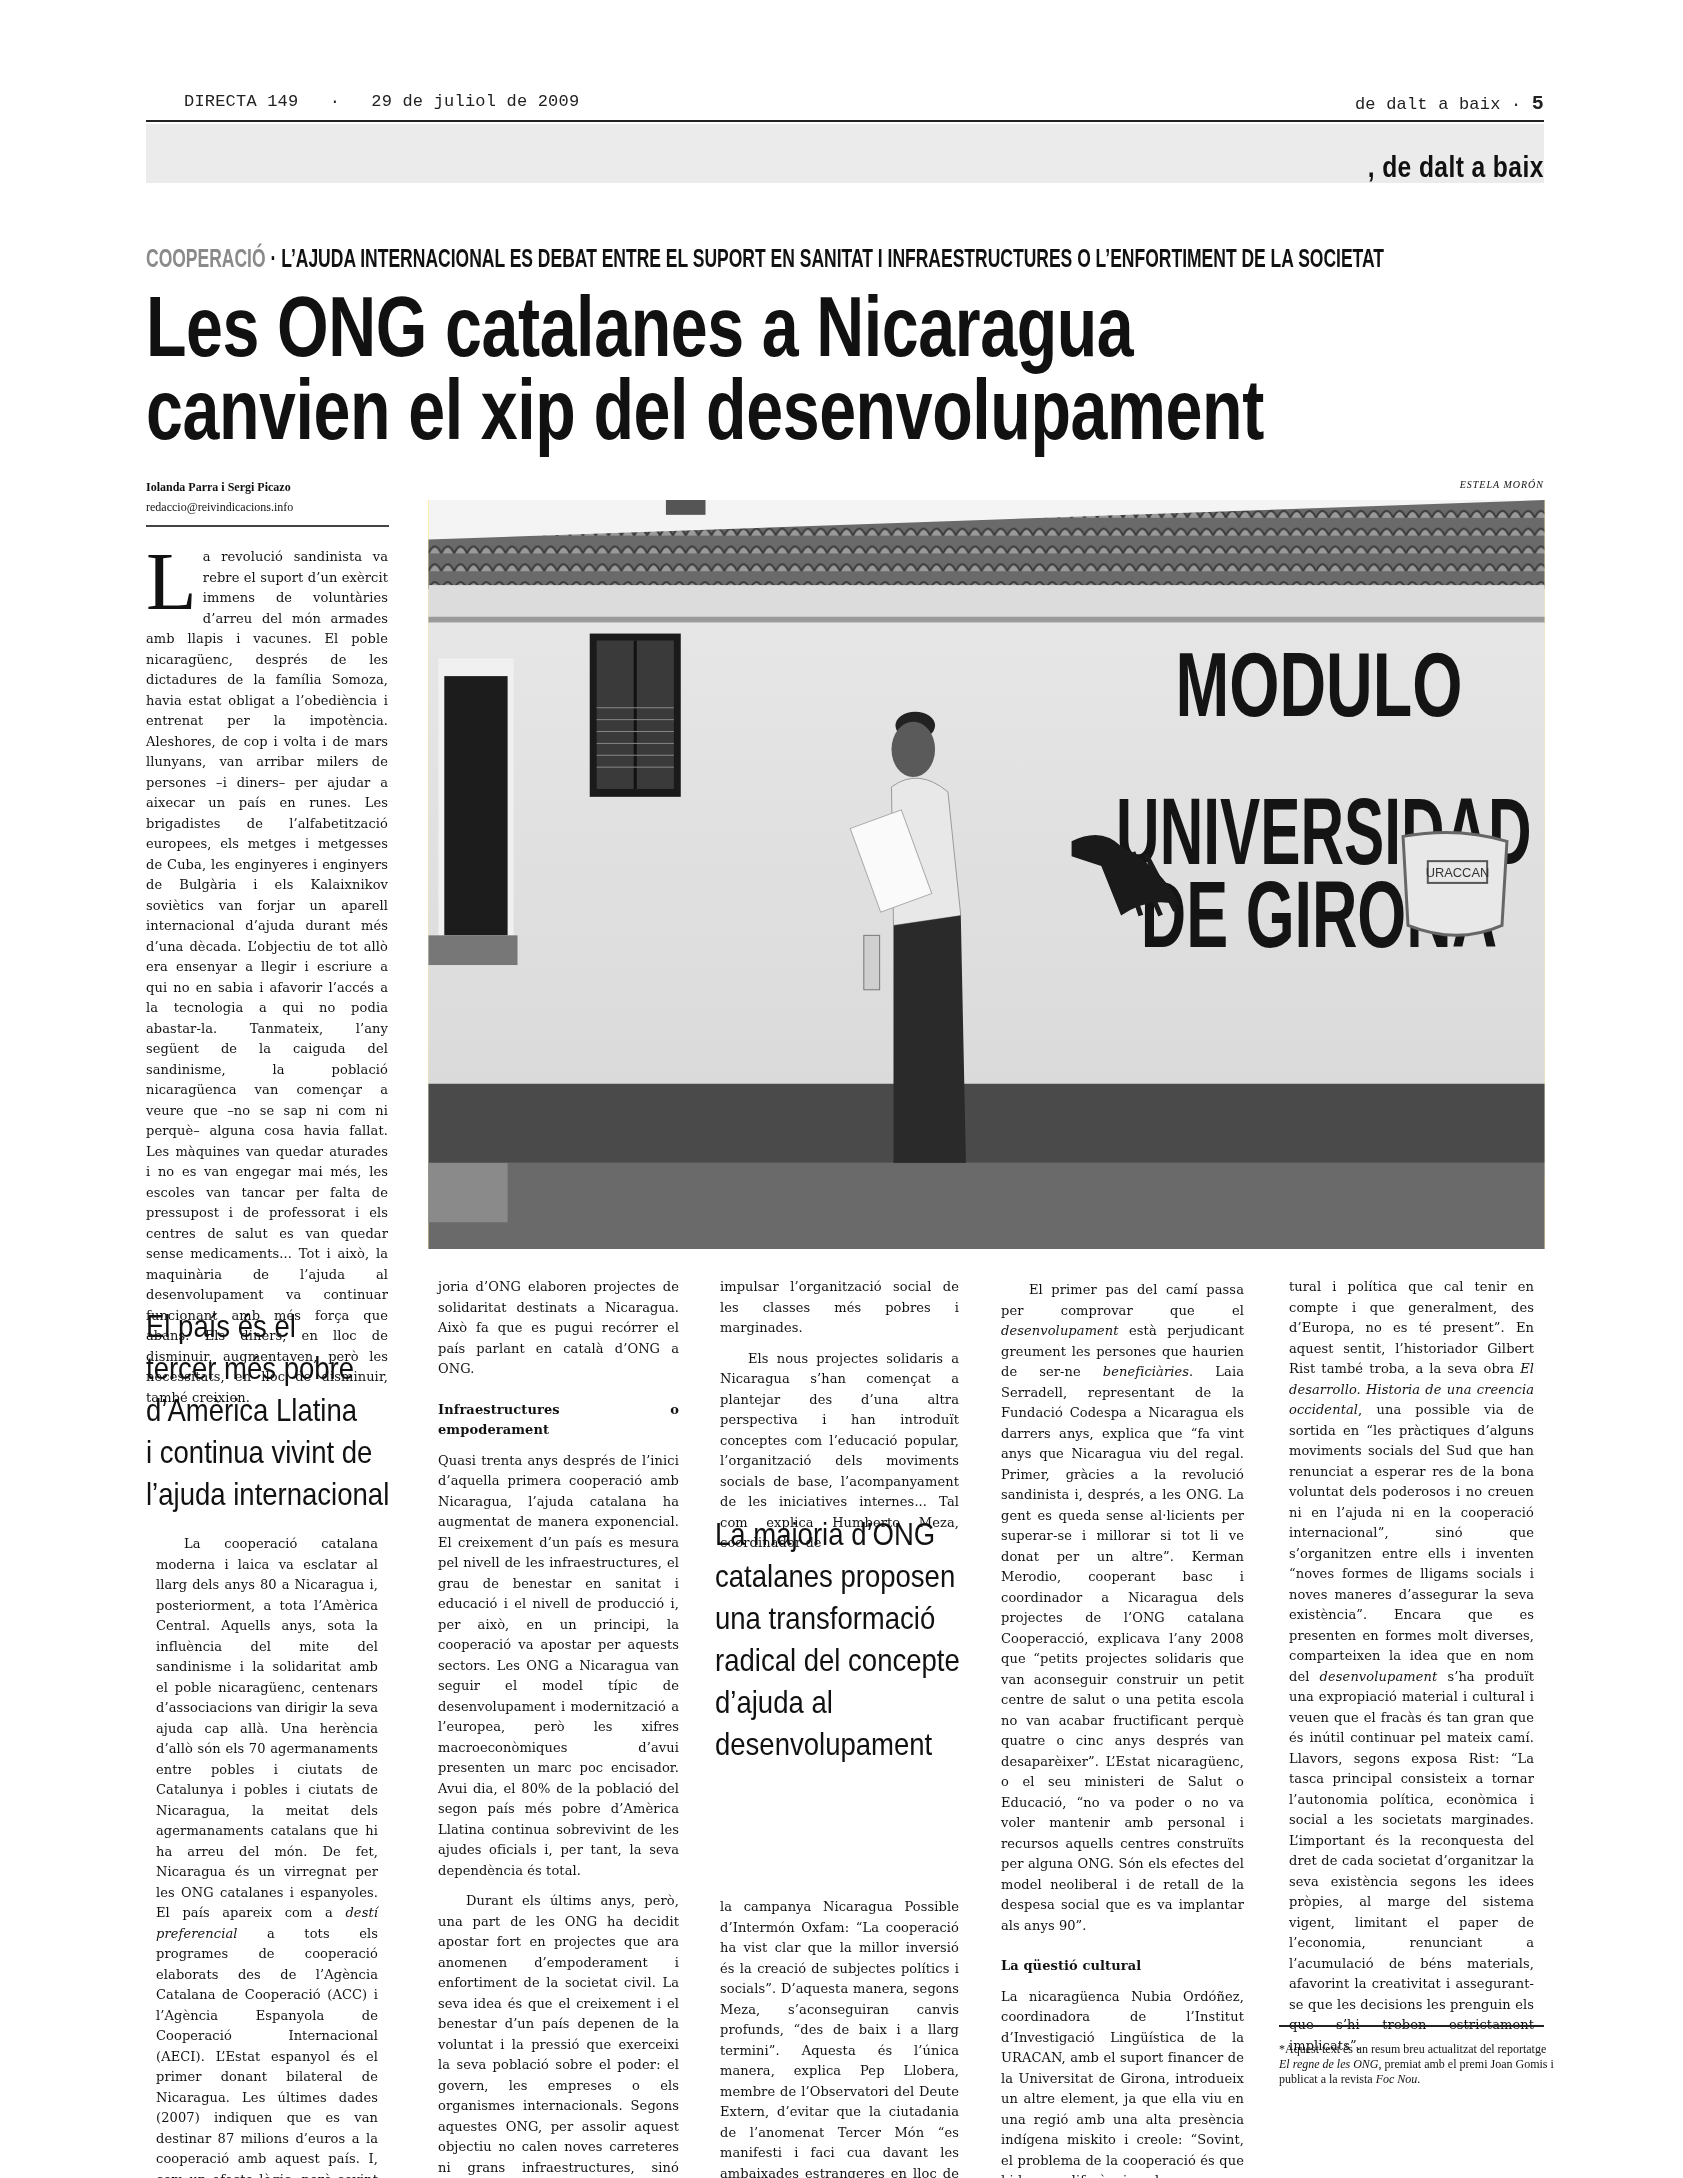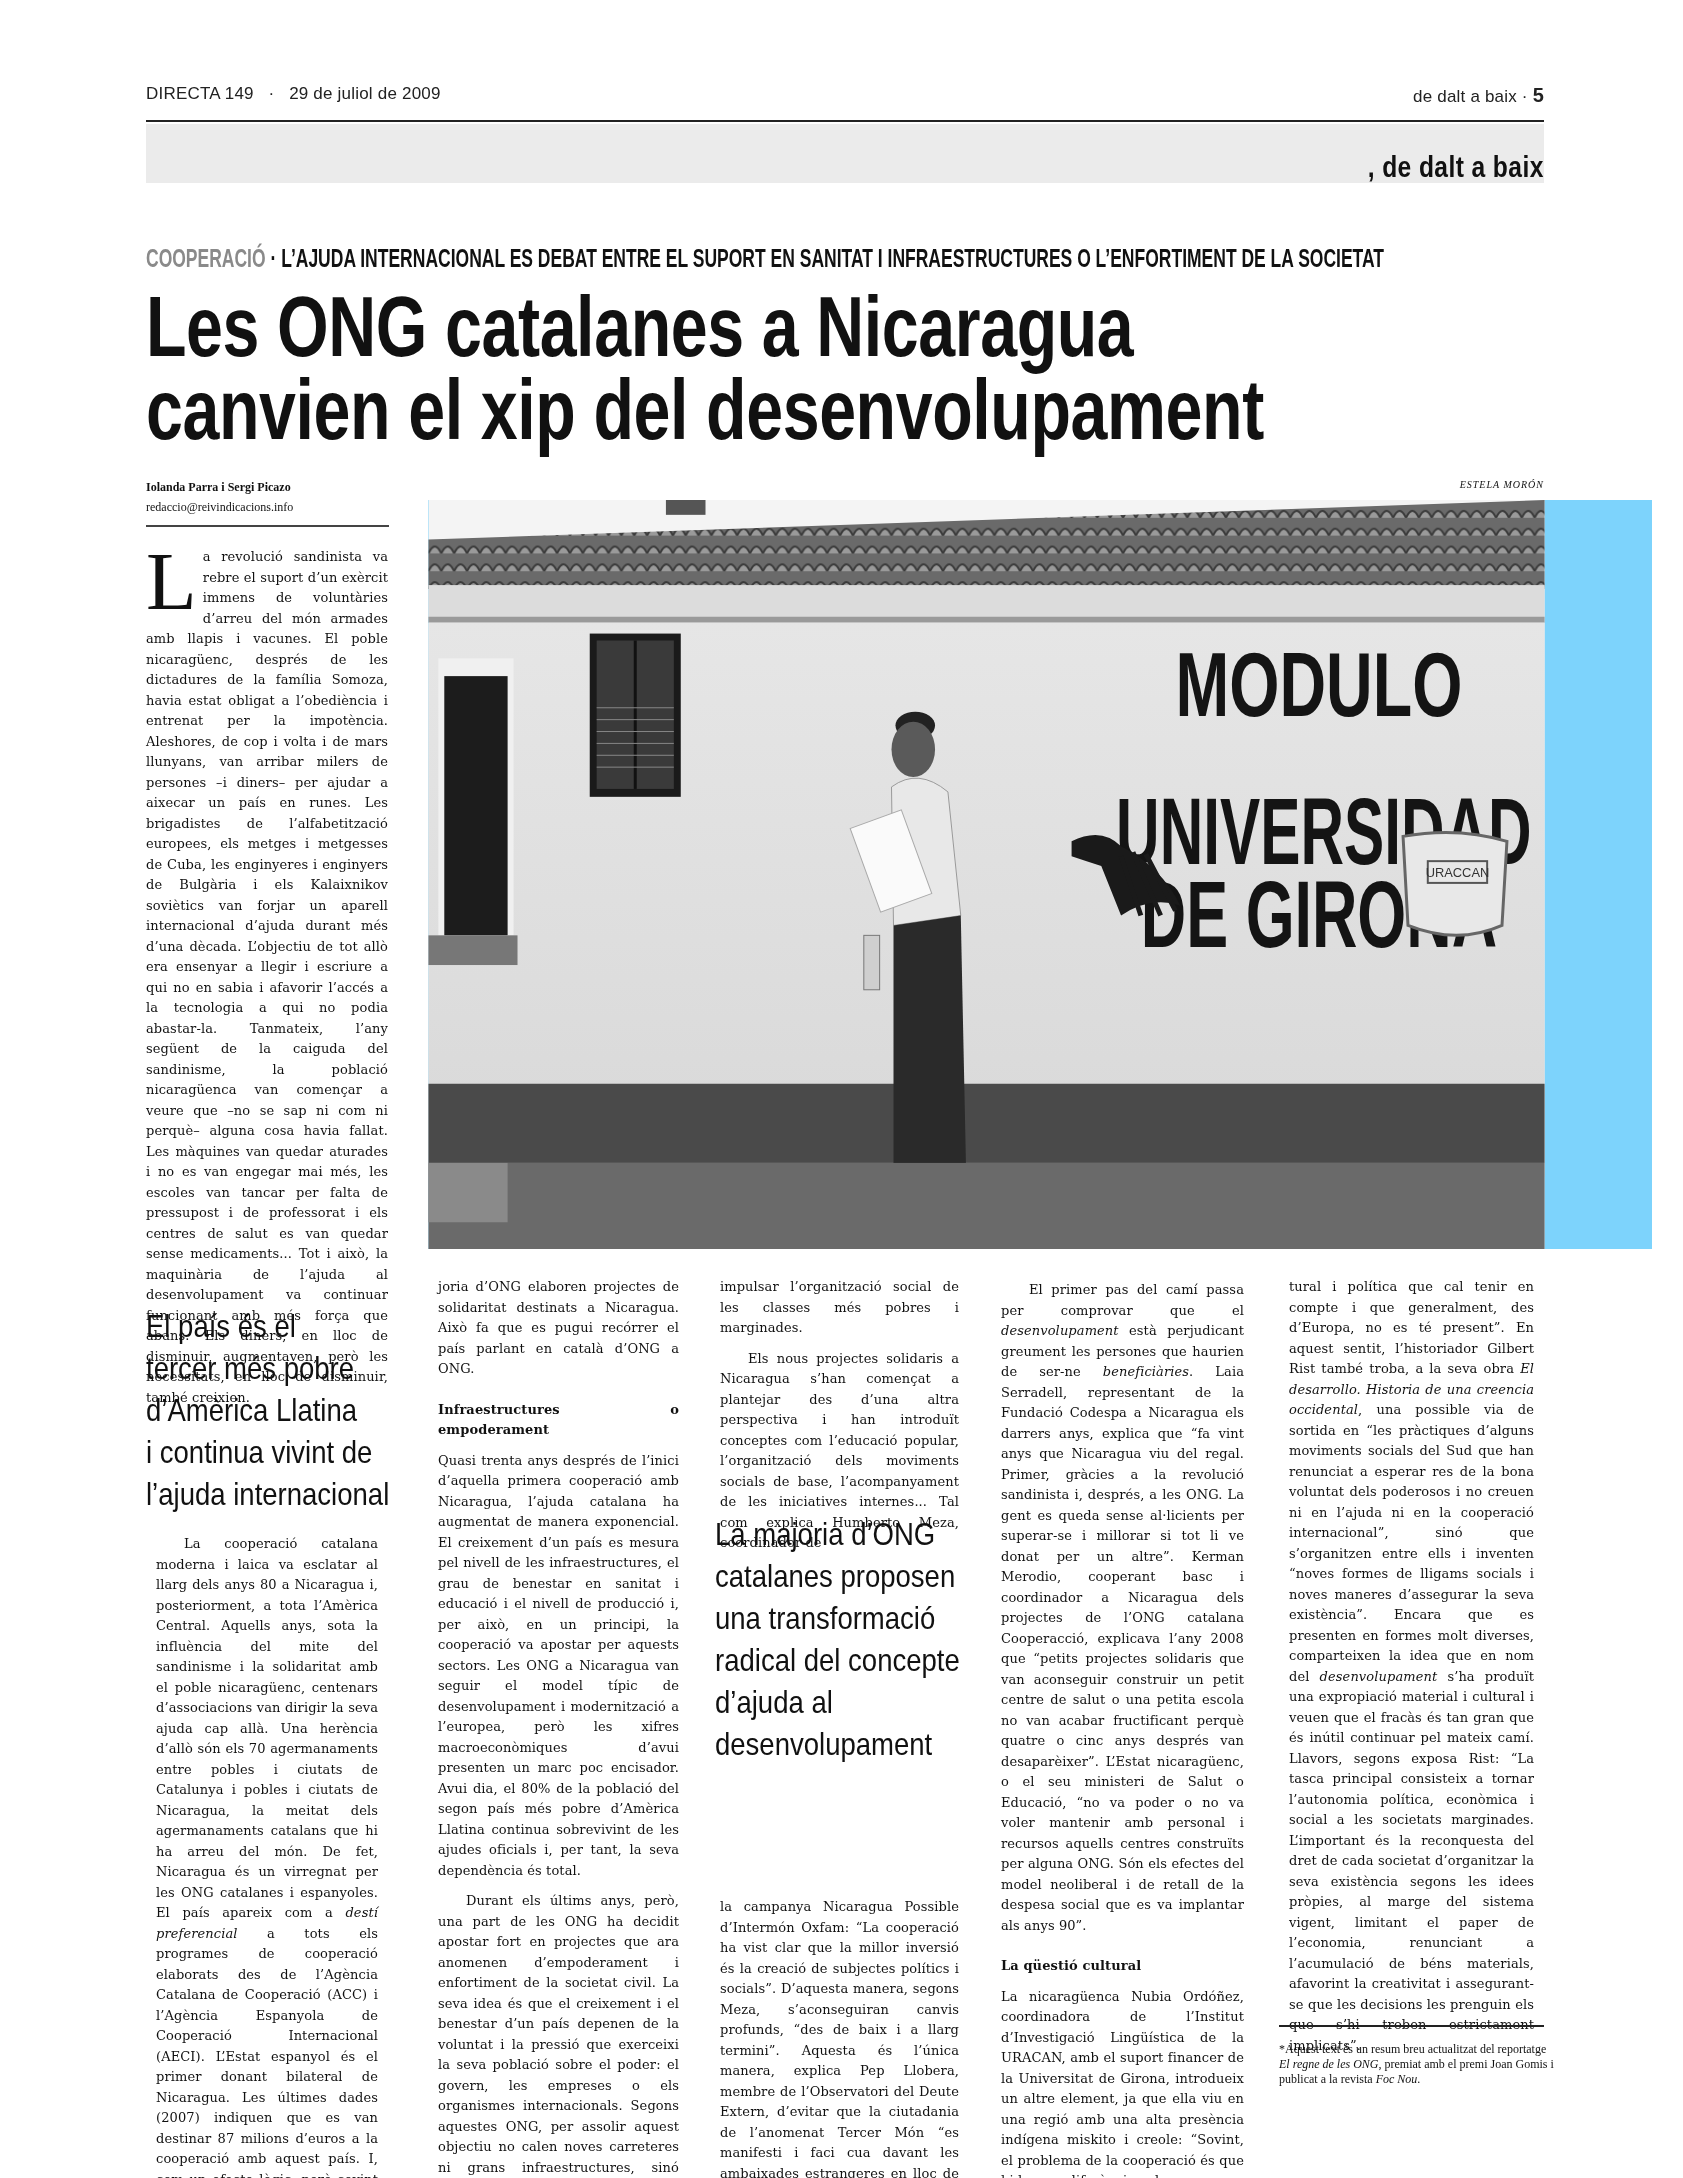--- a/index.html
+++ b/index.html
@@ -1,40 +1,40 @@
 <!DOCTYPE html>
 <html><head>
 <meta charset="utf-8">
 <style>
   html,body{margin:0;padding:0;background:#fff;}
   body{width:1683px;height:2178px;position:relative;overflow:hidden;color:#111;
        font-family:"DejaVu Serif",serif;}
   .abs{position:absolute;}
   
-  .folio{top:84px;font-family:Liberation Sans, sans-serif;font-size:17px;color:#222;letter-spacing:0.2px;}
+  .folio{top:92px;font-family:Liberation Mono, monospace;font-size:17px;color:#222;letter-spacing:0.2px;margin-left:38px;}
   .folio-left{left:146px;}
   .folio-right{right:139px;}
   .folio-right b{font-size:20px;}
   .rule-top{left:146px;right:139px;top:120px;height:2px;background:#222;}
   .section-band{left:146px;right:139px;top:124px;height:59px;background:#ebebeb;}
   .section-name{right:139px;top:150px;font-family:"Liberation Sans",sans-serif;font-weight:bold;
        font-size:30px;transform:scaleX(0.82);transform-origin:right top;letter-spacing:0.5px;}
   
   .kicker{left:146px;top:244px;font-family:"Liberation Sans",sans-serif;font-weight:bold;font-size:25px;
        transform:scaleX(0.70);transform-origin:left top;white-space:nowrap;}
   .kicker .cat{color:#8a8a8a;}
   .headline{left:146px;top:285px;font-family:"Liberation Sans",sans-serif;font-weight:bold;font-size:85px;
        line-height:83px;transform:scaleX(0.78);transform-origin:left top;white-space:nowrap;letter-spacing:-0.5px;}
   
   .byline{left:146px;top:477px;width:243px;font-family:"Liberation Serif",serif;font-size:12px;line-height:20px;}
   .byline .author{font-weight:bold;}
   .byline-rule{left:146px;top:525px;width:243px;height:1.5px;background:#444;}
   .credit{right:139px;top:479px;font-family:"Liberation Serif",serif;font-size:10px;letter-spacing:1px;font-style:italic;}
   
-  .photo{left:428px;top:500px;width:1224px;height:749px;overflow:hidden;background:#7dd3fc;}
+  .photo{left:428px;top:500px;width:1117px;height:749px;overflow:hidden;background:#fde047;}
   .photo svg{display:block;}
   
   .col{font-family:"DejaVu Serif",serif;font-size:13px;line-height:20.5px;text-align:justify;
        letter-spacing:0.1px;hyphens:manual;}
   .col p{margin:10px;}
   .col p.ind{text-indent:28px;}
   .col .sub{font-weight:bold;margin-top:20px;}
   .col1{left:146px;top:547px;width:242px;}
   .dropcap{float:left;font-family:"Liberation Serif",serif;font-size:83px;line-height:61px;margin:4px 6px 0 0;}
   .col1b{left:146px;top:1524px;width:242px;}

